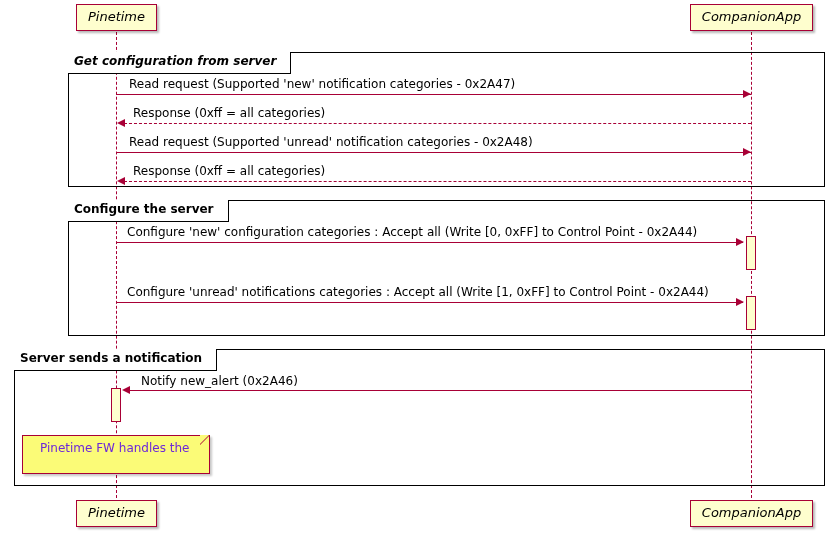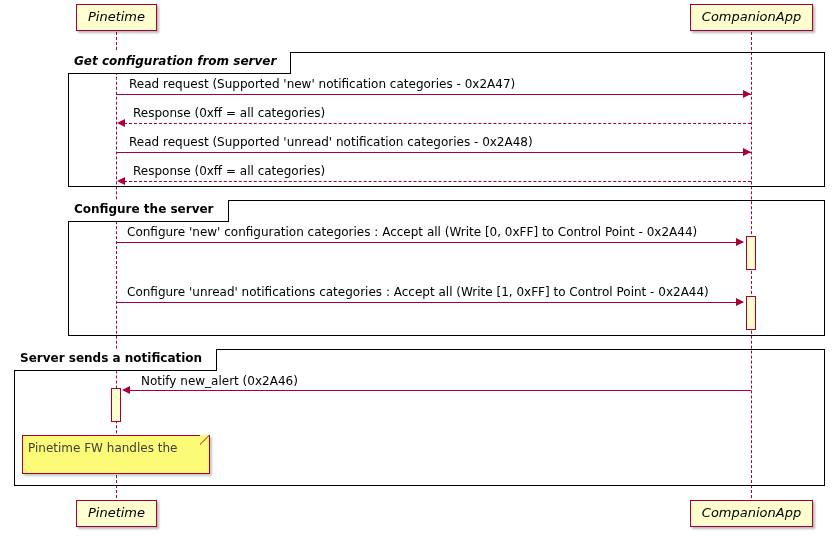--- a/index.html
+++ b/index.html
@@ -94,22 +94,22 @@
     white-space: nowrap;
   }
   
   .note {
     position: absolute;
     background: #FBFB77;
     border: 1px solid #A80036;
     box-sizing: border-box;
     font-size: 12px;
     line-height: 15px;
-    color: #404040;
-    padding: 5px 5px;
+    color: #6d28d9;
+    padding: 5px 17px;
     box-shadow: 2px 2px 2px rgba(0,0,0,0.22);
   }
   .note-fold {
     position: absolute;
     width: 0;
     height: 0;
     border-left: 10px solid #A80036;
     border-bottom: 10px solid transparent;
   }
   .note-fold-inner {

